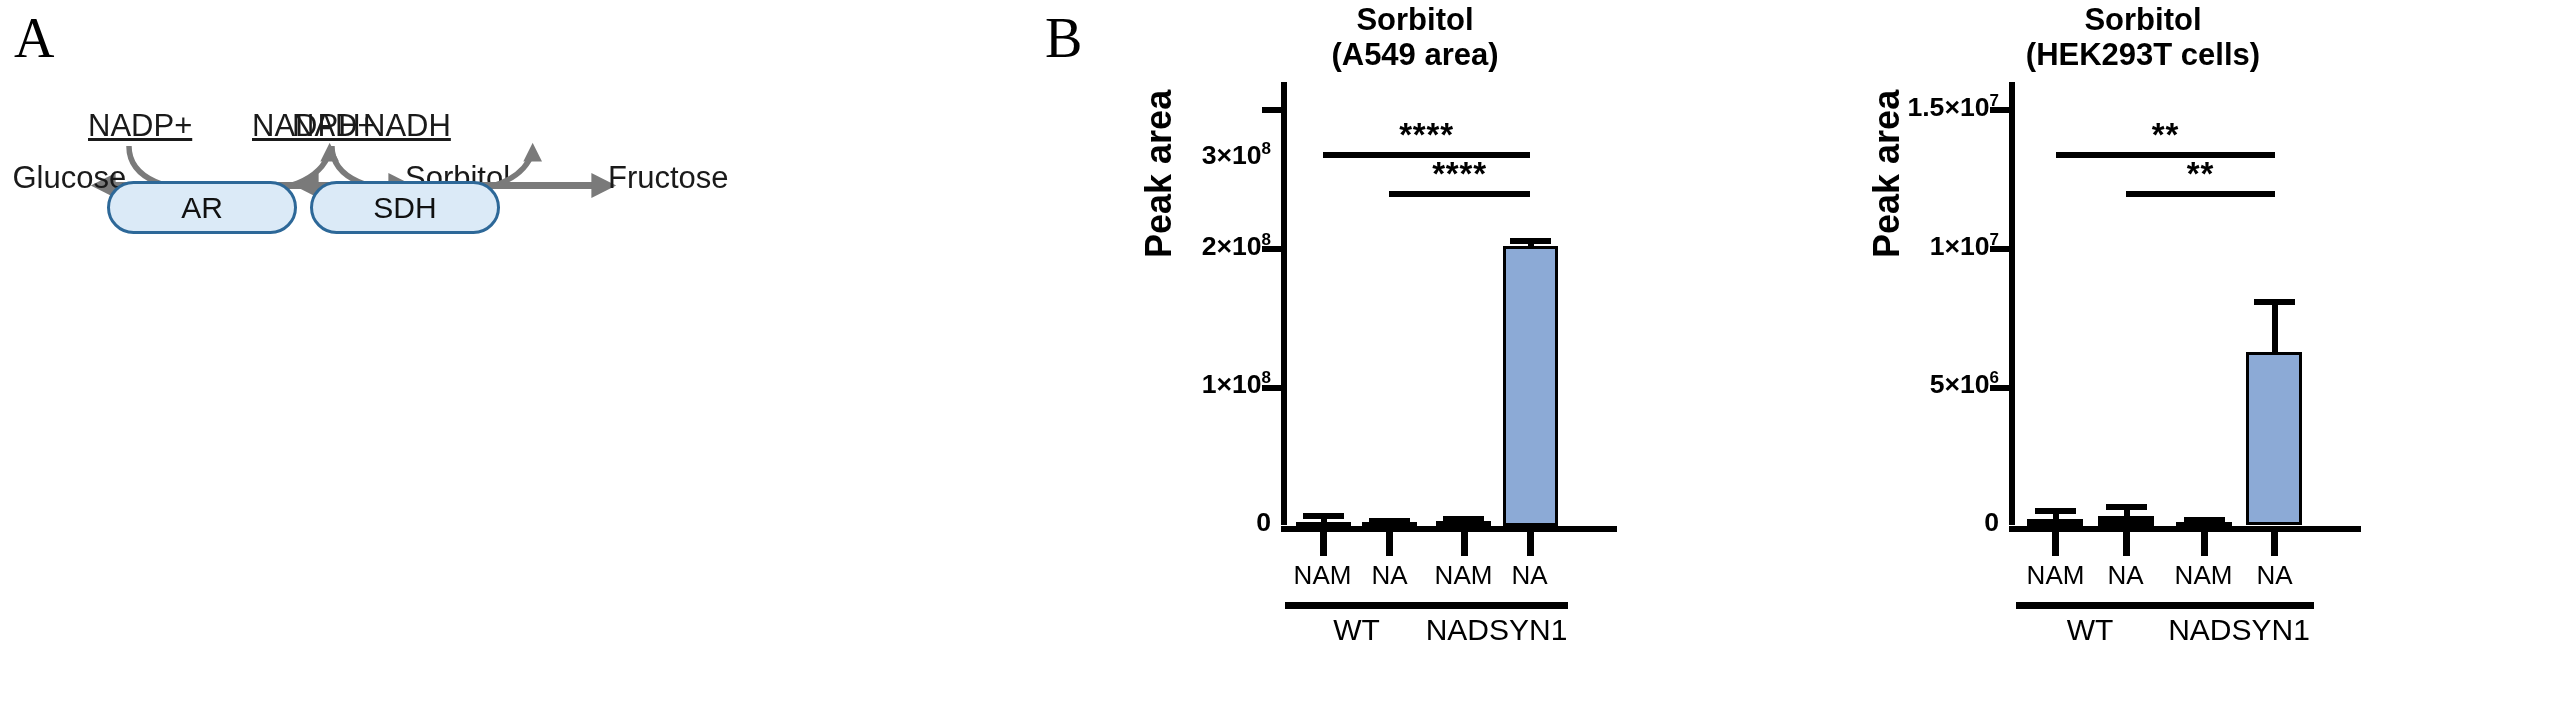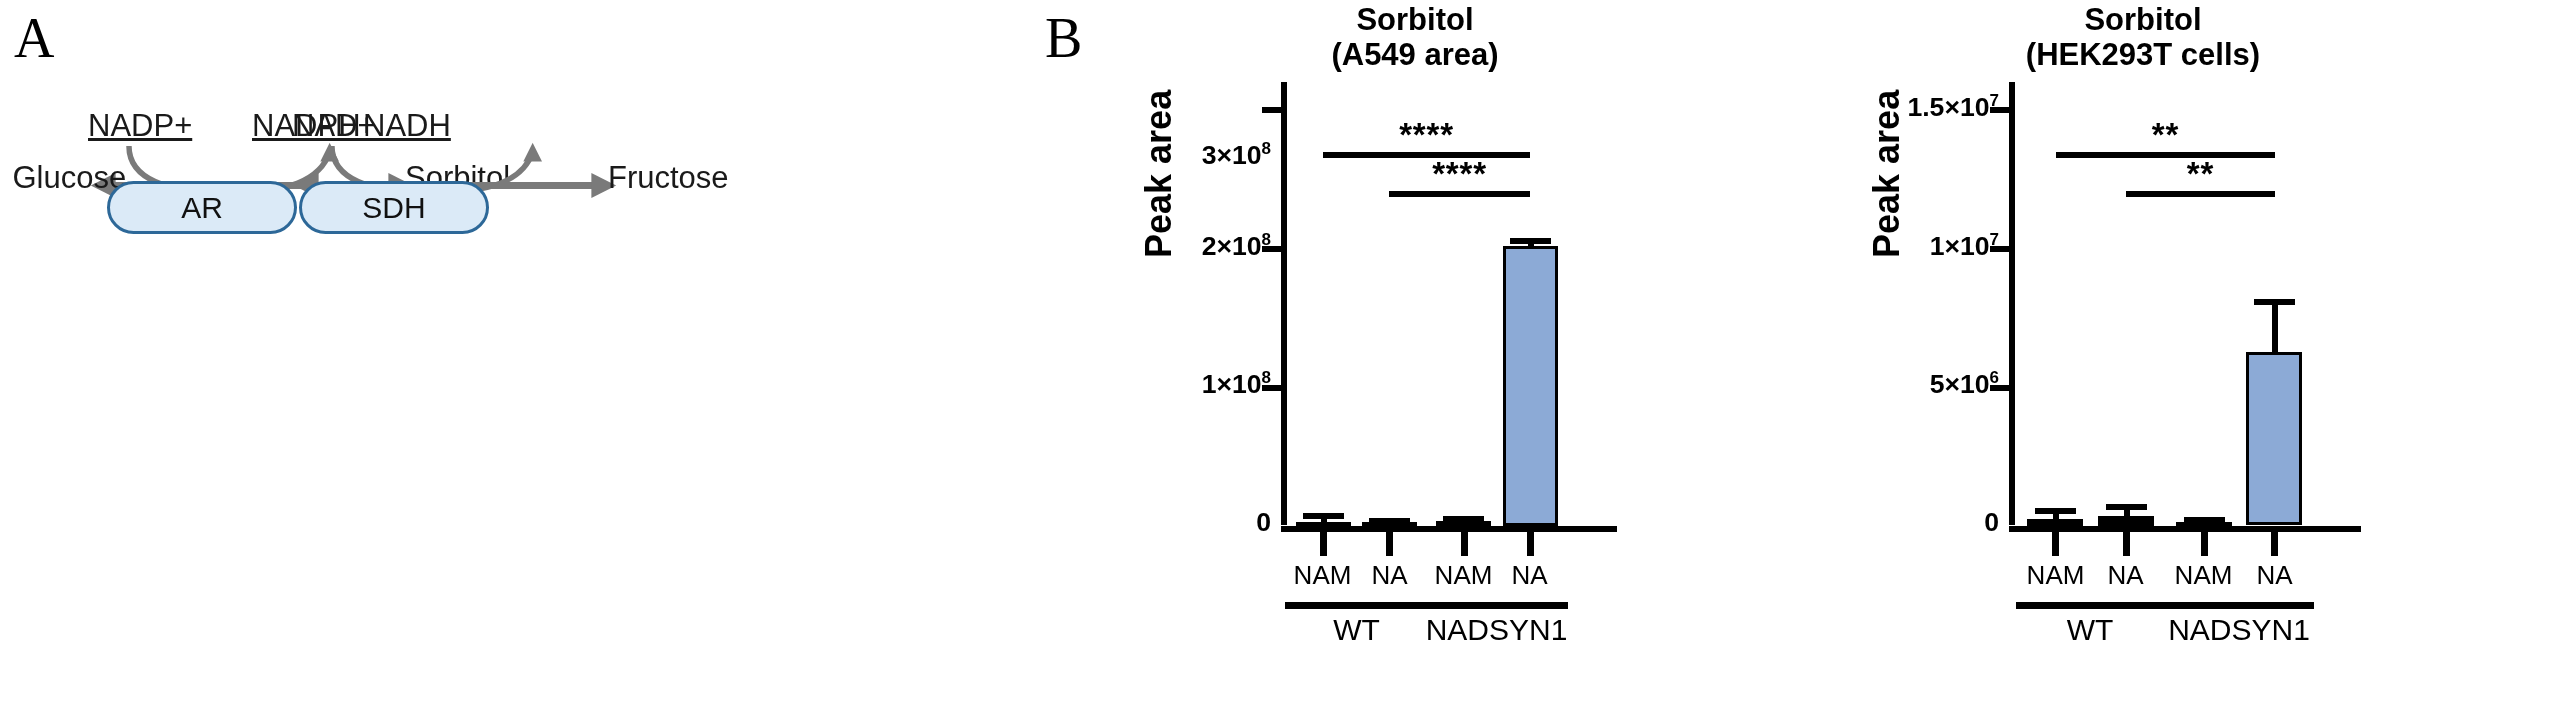--- a/index.html
+++ b/index.html
@@ -75,21 +75,21 @@
   </svg>
 
   <svg class="hline-svg" style="left:291px;top:170px;" width="328" height="31" viewBox="0 0 420 40">
     <line x1="28" y1="20" x2="392" y2="20" stroke="#7a7a7a" stroke-width="9"></line>
     <polygon points="2,20 34,4 34,36" fill="#7a7a7a"></polygon>
     <polygon points="418,20 386,4 386,36" fill="#7a7a7a"></polygon>
   </svg>
 
   <div class="pw-label" style="left:608px;top:160px;">Fructose</div>
 
-  <div class="enzyme-box" style="left:299px;top:181px;width:184px;height:47px;align-items:center;">
+  <div class="enzyme-box" style="left:310px;top:181px;width:184px;height:47px;align-items:center;">
     <span>SDH</span>
   </div>
 </div>
 
 <div class="panel-letter" id="panel-b-letter">B</div>
 
 <div class="chart" id="chart-0" style="left:1118px;width:594px;">
   <div class="chart-title" style="top:3.1px;left:0;">
     <span>Sorbitol</span><br>
     <span>(A549 area)</span>

